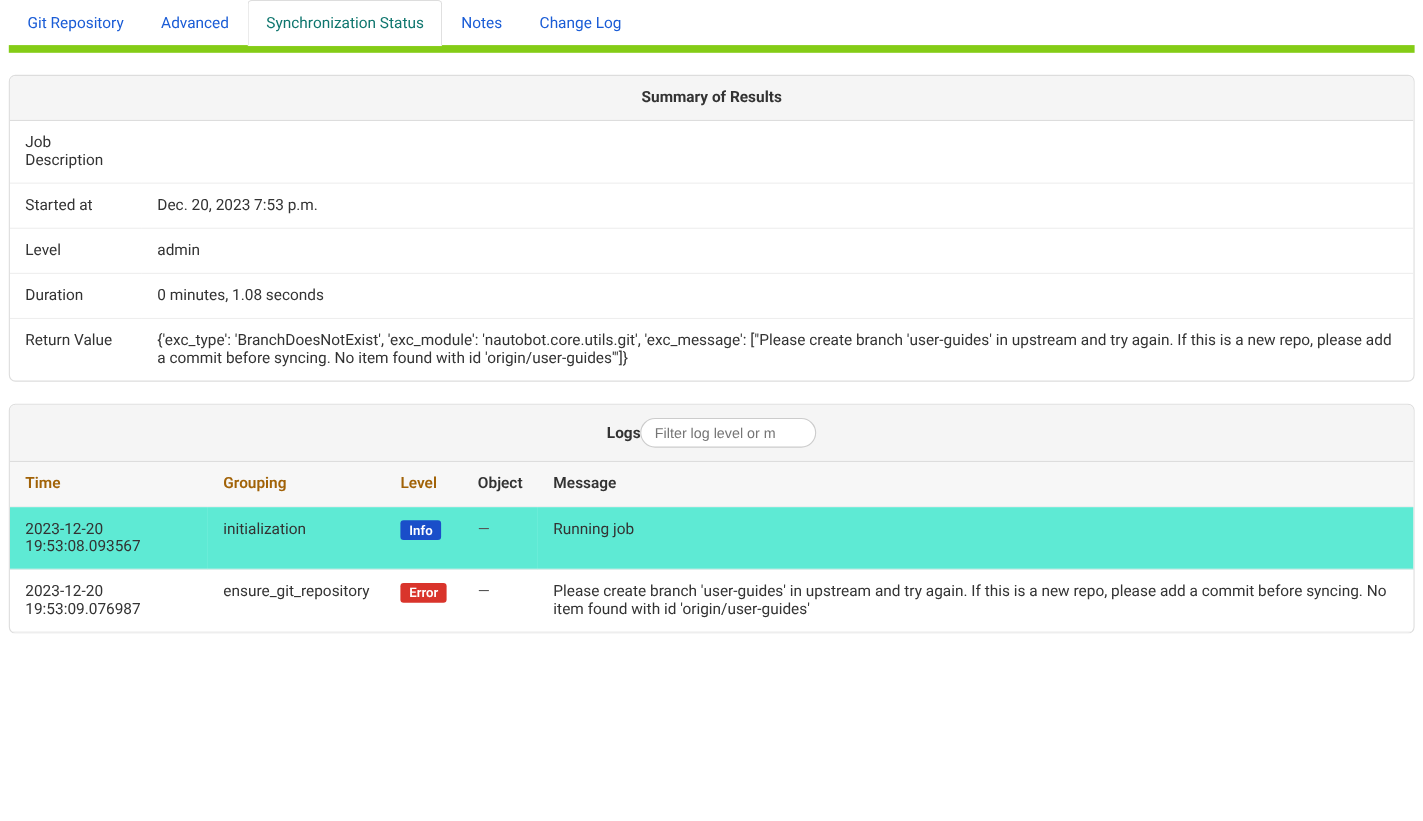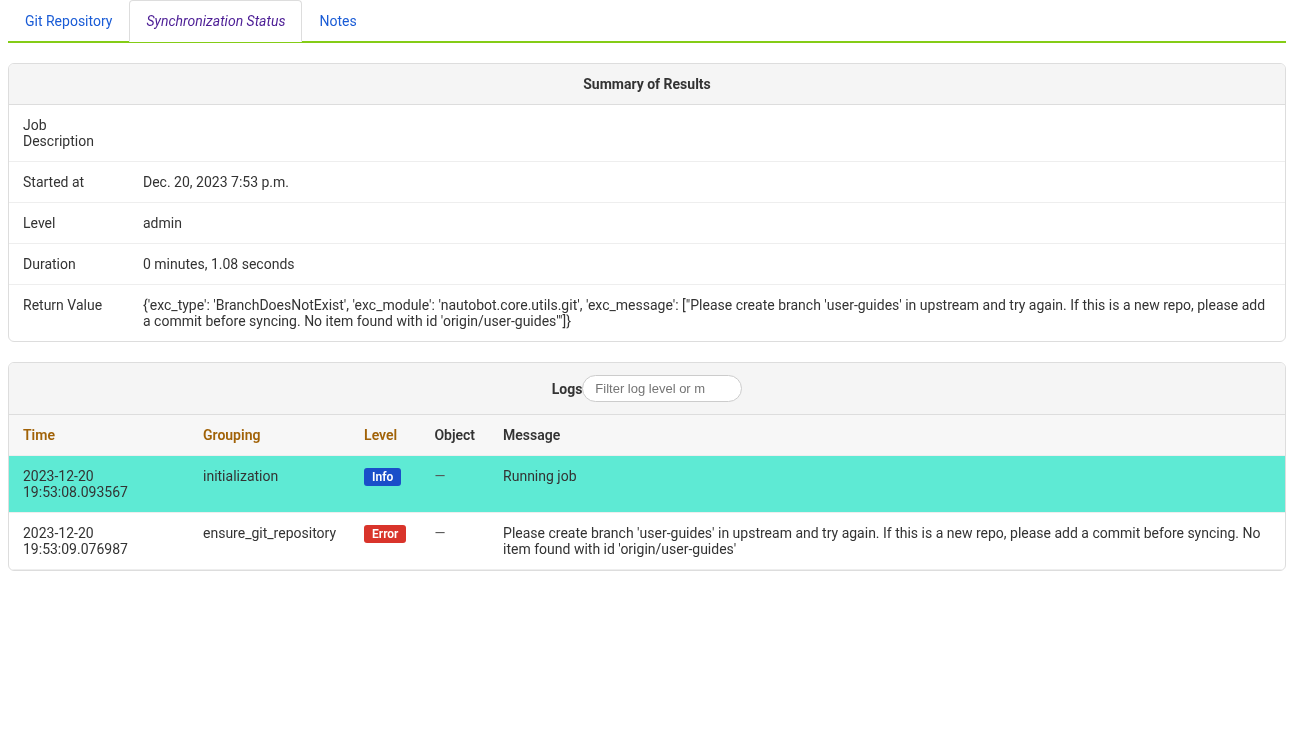--- a/index.html
+++ b/index.html
@@ -6,40 +6,39 @@
   body {
     font-family: -apple-system, BlinkMacSystemFont, "Segoe UI", Roboto, "Helvetica Neue", Arial, sans-serif;
     font-size: 14px;
     color: #333;
     margin: 0;
     padding: 0 8px;
     background: #fff;
   }
   .tabs {
     display: flex;
-    border-bottom: 2px solid #84cc16;
+    border-bottom: 7px solid #84cc16;
     margin: 0;
     padding: 0;
     list-style: none;
   }
   .tab {
     padding: 12px 16px;
     color: #1a5cd6;
     cursor: pointer;
     border: 1px solid transparent;
     border-bottom: none;
     margin-bottom: -1px;
     border-radius: 4px 4px 0 0;
   }
   .tab.active {
-    color: #4c1d95;
+    color: #0f766e;
     border-color: #ddd;
     border-bottom: 1px solid #fff;
     background: #fff;
-    font-style: italic;
   }
   .panel {
     margin-top: 20px;
     border: 1px solid #ddd;
     border-radius: 6px;
     overflow: hidden;
   }
   .panel-header {
     background: #f5f5f5;
     padding: 12px 14px;
@@ -112,22 +111,24 @@
   .col-grouping { width: 160px; }
   .col-level { width: 60px; }
   .col-object { width: 65px; }
   .dash { color: #555; }
 </style>
 </head>
 <body>
 
 <ul class="tabs">
   <li class="tab">Git Repository</li>
+  <li class="tab">Advanced</li>
   <li class="tab active">Synchronization Status</li>
   <li class="tab">Notes</li>
+  <li class="tab">Change Log</li>
 </ul>
 
 <div class="panel">
   <div class="panel-header">
     <span>Summary of Results</span>
   </div>
   <table class="summary-table">
     <tbody>
         <tr>
       <td class="label">Job<br>Description</td>

